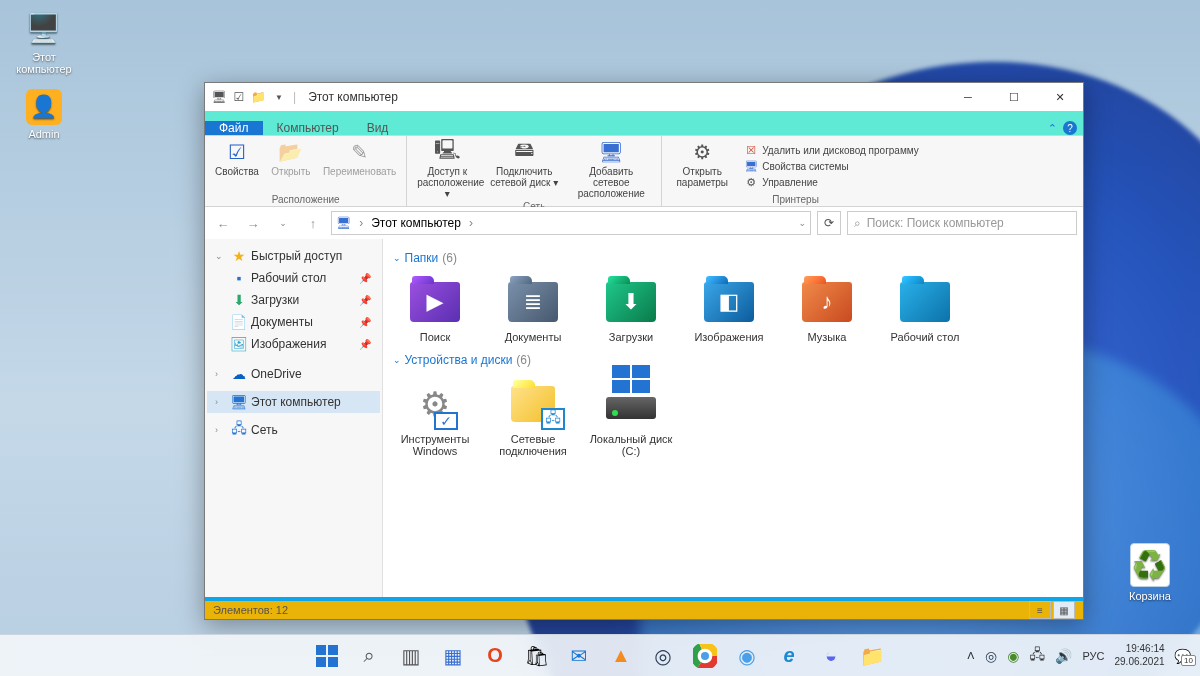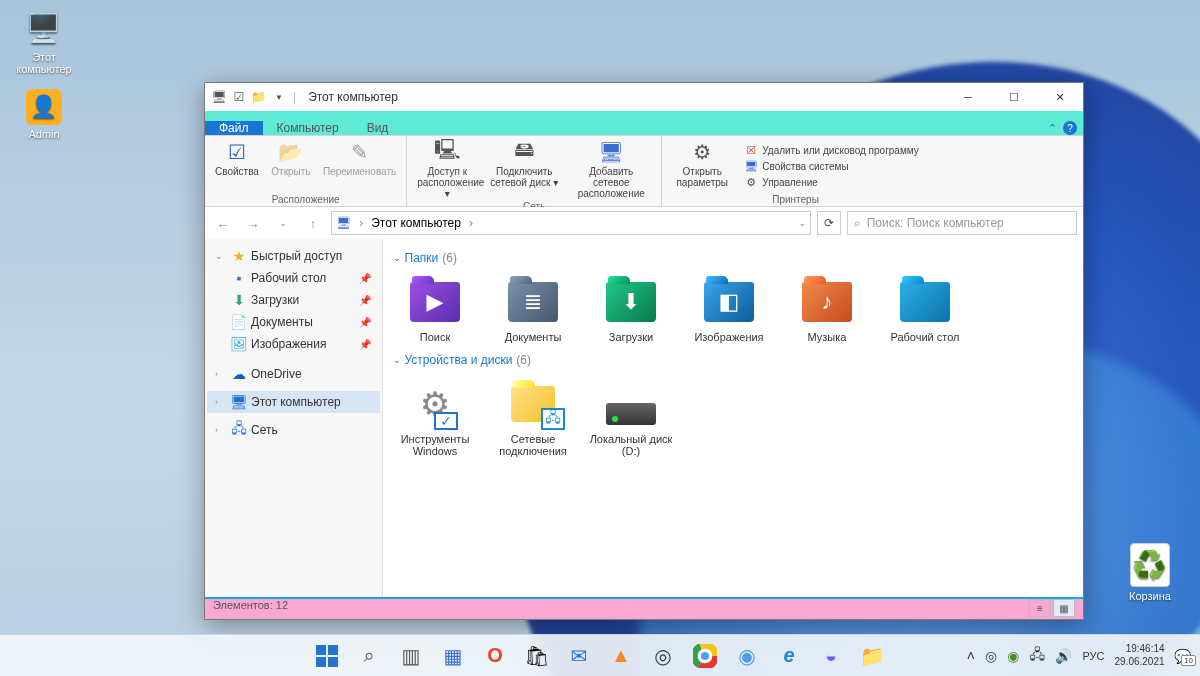--- a/index.html
+++ b/index.html
@@ -67,21 +67,21 @@
 .disk.on::after { background:#2fe04e; }
 .winlogo { position:absolute; top:-24px; left:6px; width:38px; height:28px; display:grid; grid-template-columns:1fr 1fr; grid-template-rows:1fr 1fr; gap:2px; }
 .winlogo span { background:#2373d2; }
 
 .dvd { width:34px; height:34px; border-radius:50%; background:radial-gradient(circle,#fff 0%,#ddd 40%,#bbb 70%); margin-bottom:4px; }
 .dvdbox { background:#111; color:#fff; font-size:10px; padding:2px 6px; border-radius:2px; }
 
 .printer { width:48px; height:34px; background:#e4e8ee; border-radius:4px; position:relative; border:2px solid #333; }
 .printer::before { content:""; position:absolute; top:-12px; left:8px; right:8px; height:14px; background:#fff; border:2px solid #333; border-radius:2px 2px 0 0; }
 
-.statusbar { height:22px; border-top:2px solid #0ea5e9; background:#f9a8d4; display:flex; font-size:11px; color:#555; padding:0 8px; }
+.statusbar { height:22px; border-top:4px solid #0ea5e9; background:#eab308; display:flex; align-items:center; font-size:11px; color:#555; padding:0 8px; }
 .viewbtns { margin-left:auto; display:flex; gap:2px; }
 .viewbtn { width:22px; height:18px; border:1px solid #bbb; display:flex; align-items:center; justify-content:center; font-size:10px; }
 
 .taskbar { position:absolute; left:0; right:0; bottom:0; height:42px; background:rgba(243,246,250,.9); backdrop-filter:blur(10px); border-top:1px solid #ccd5de; display:flex; align-items:center; z-index:20; }
 .taskcenter { position:absolute; left:50%; transform:translateX(-50%); display:flex; gap:4px; }
 .tbtn { width:38px; height:38px; display:flex; align-items:center; justify-content:center; font-size:20px; cursor:default; border-radius:4px; }
 .winstart { width:22px; height:22px; display:grid; grid-template-columns:1fr 1fr; grid-template-rows:1fr 1fr; gap:2px; }
 .winstart span { background:#2373d2; }
 .systray { position:absolute; right:8px; display:flex; align-items:center; gap:10px; font-size:11px; color:#333; }
 .systray .tic { font-size:14px; }
@@ -320,23 +320,31 @@
             <div class="iic">
               <div style="position:relative">
                 <div class="folder" style="background:linear-gradient(135deg,#ffe28a,#f3c02a);width:44px;height:36px"></div>
                 <div style="position:absolute;right:-10px;bottom:-8px;width:24px;height:22px;background:#fff;border:2px solid #1f86d0;font-size:14px;color:#1f86d0;display:flex;align-items:center;justify-content:center">🖧</div>
               </div>
             </div>
             <span>Сетевые подключения</span>
           </div>
         <div class="item">
             <div class="iic">
-              <div class="disk on" style="margin-top:20px"></div>
-            </div>
-            <span>Локальный диск (D:)</span>
+              <div style="position:relative">
+                <div class="winlogo">
+                  <span></span>
+                  <span></span>
+                  <span></span>
+                  <span></span>
+                </div>
+                <div class="disk on"></div>
+              </div>
+            </div>
+            <span>Локальный диск (C:)</span>
           </div>
       </div>
     </div>
   </div>
 
   <div class="statusbar">
     <span>Элементов: 12</span>
     <div class="viewbtns">
       <div class="viewbtn">≡</div>
       <div class="viewbtn" style="background:#e2ecf7">▦</div>

